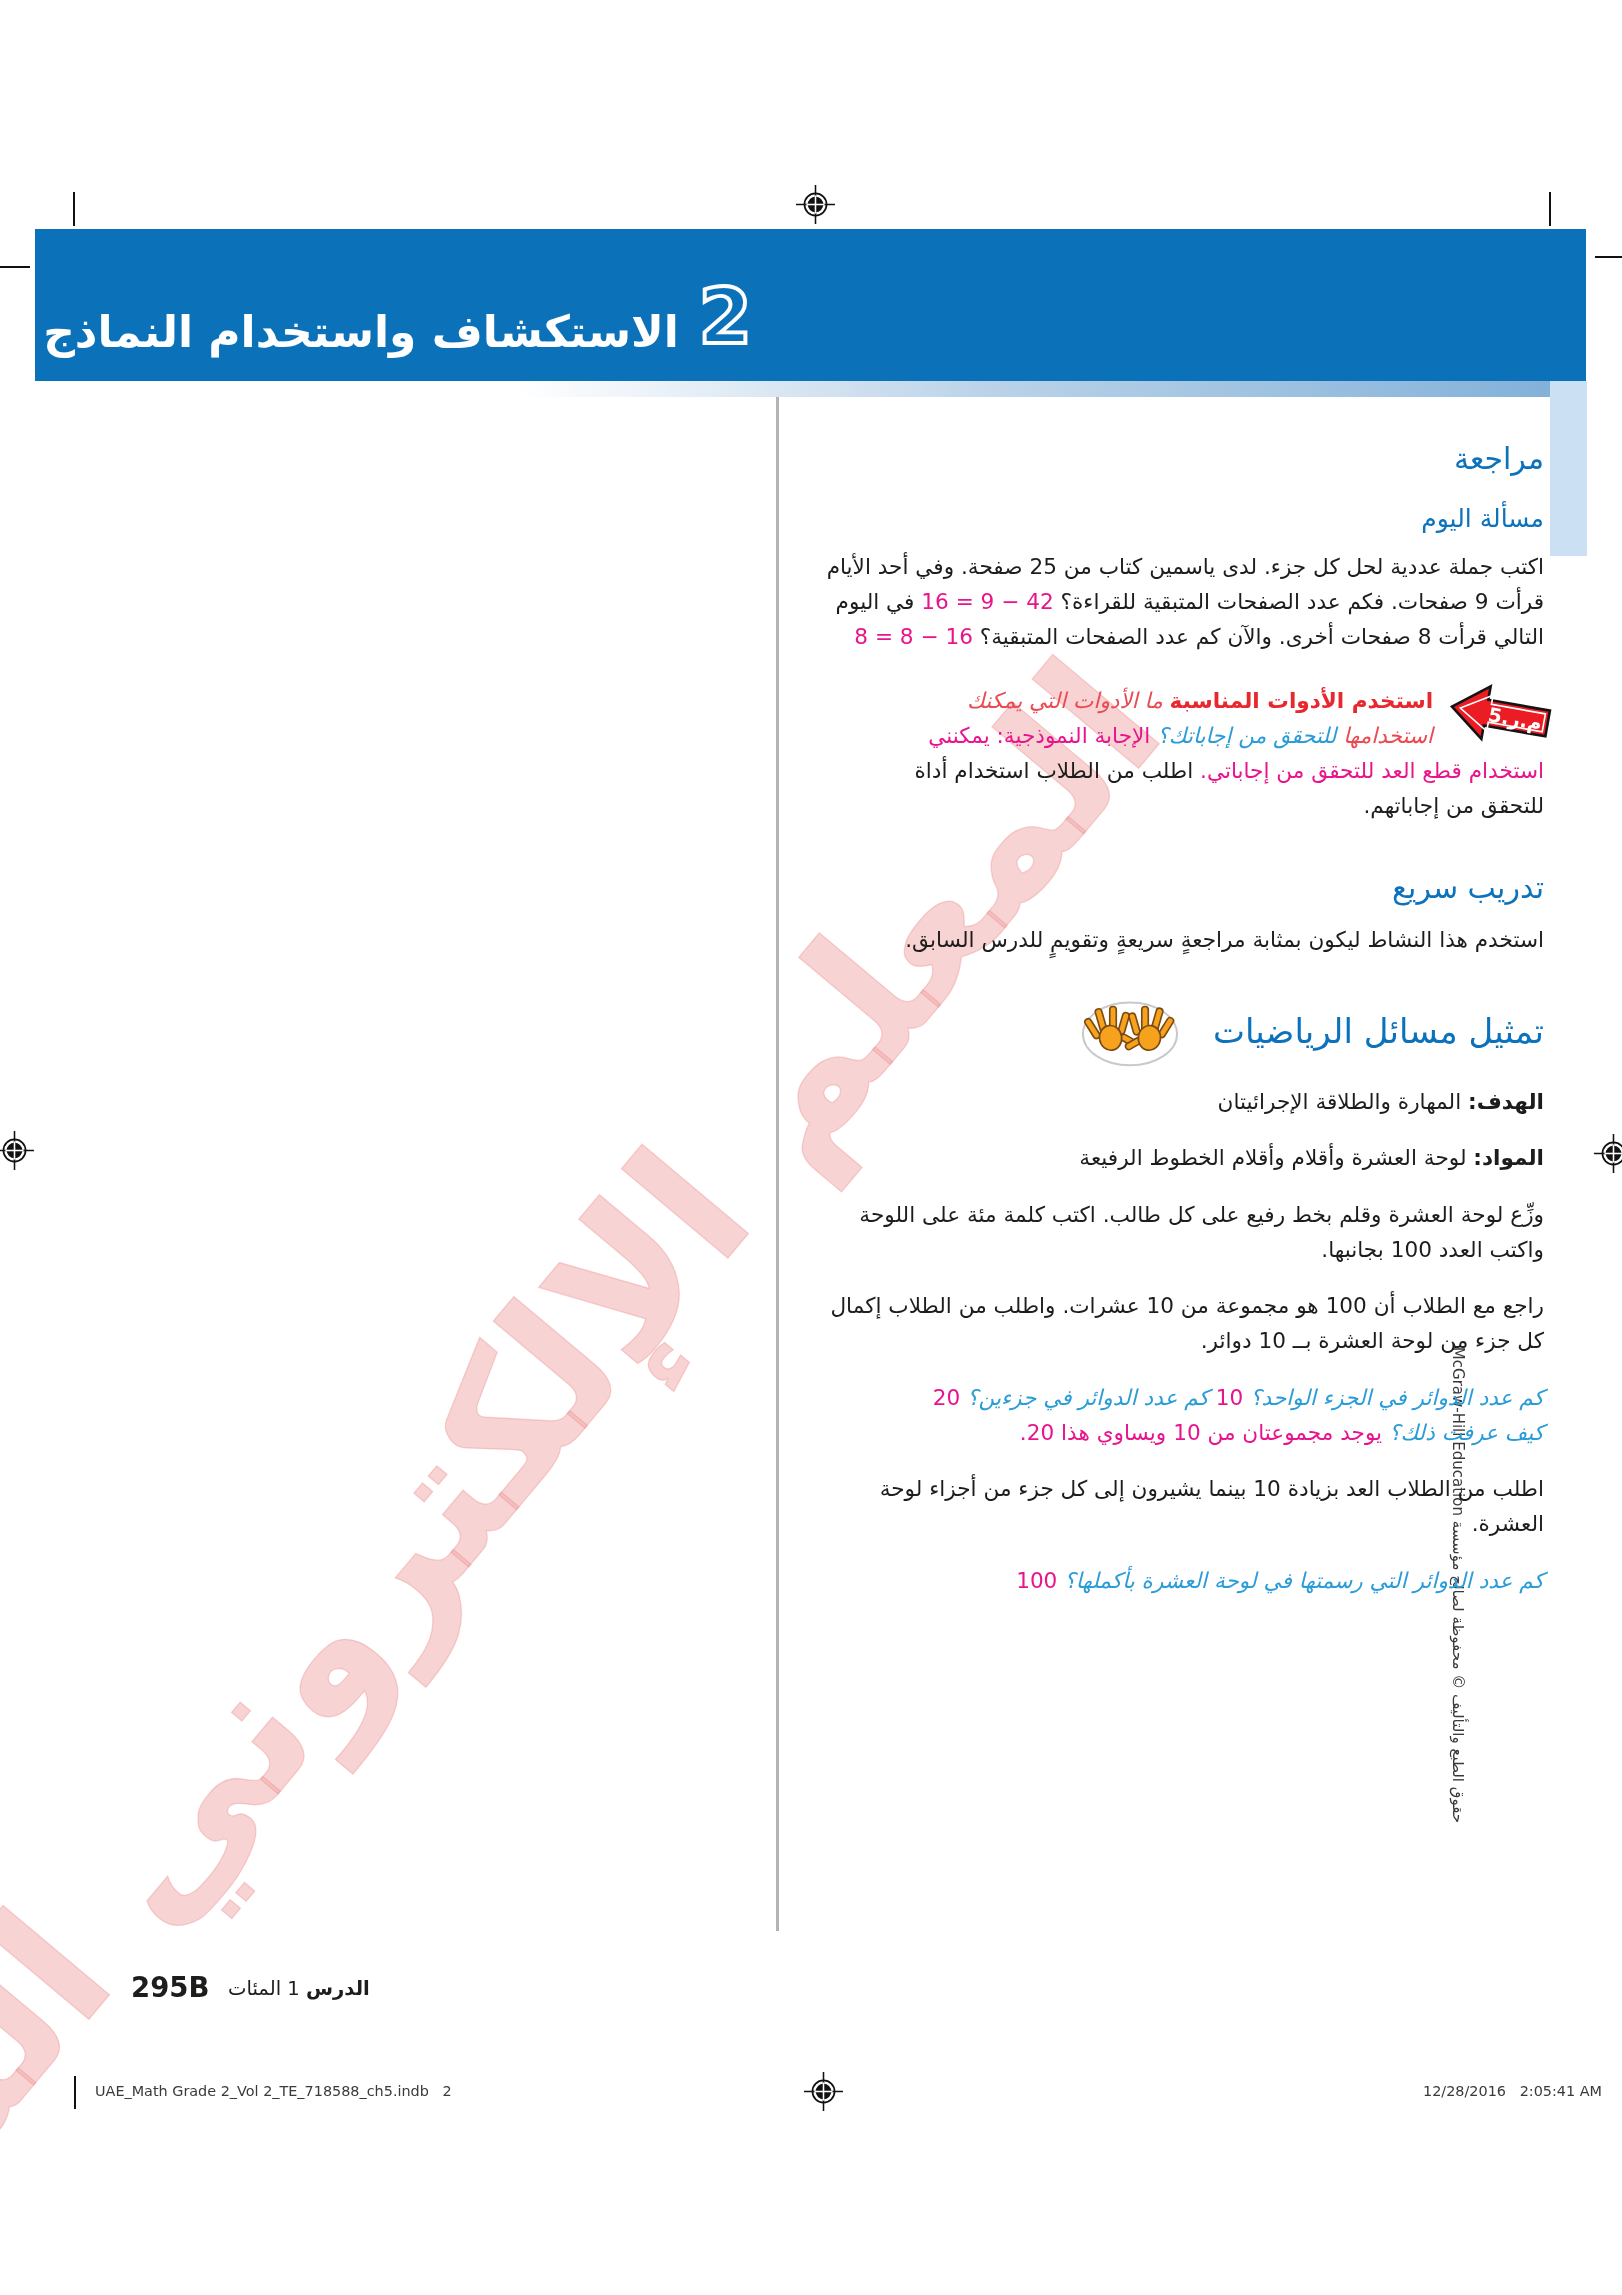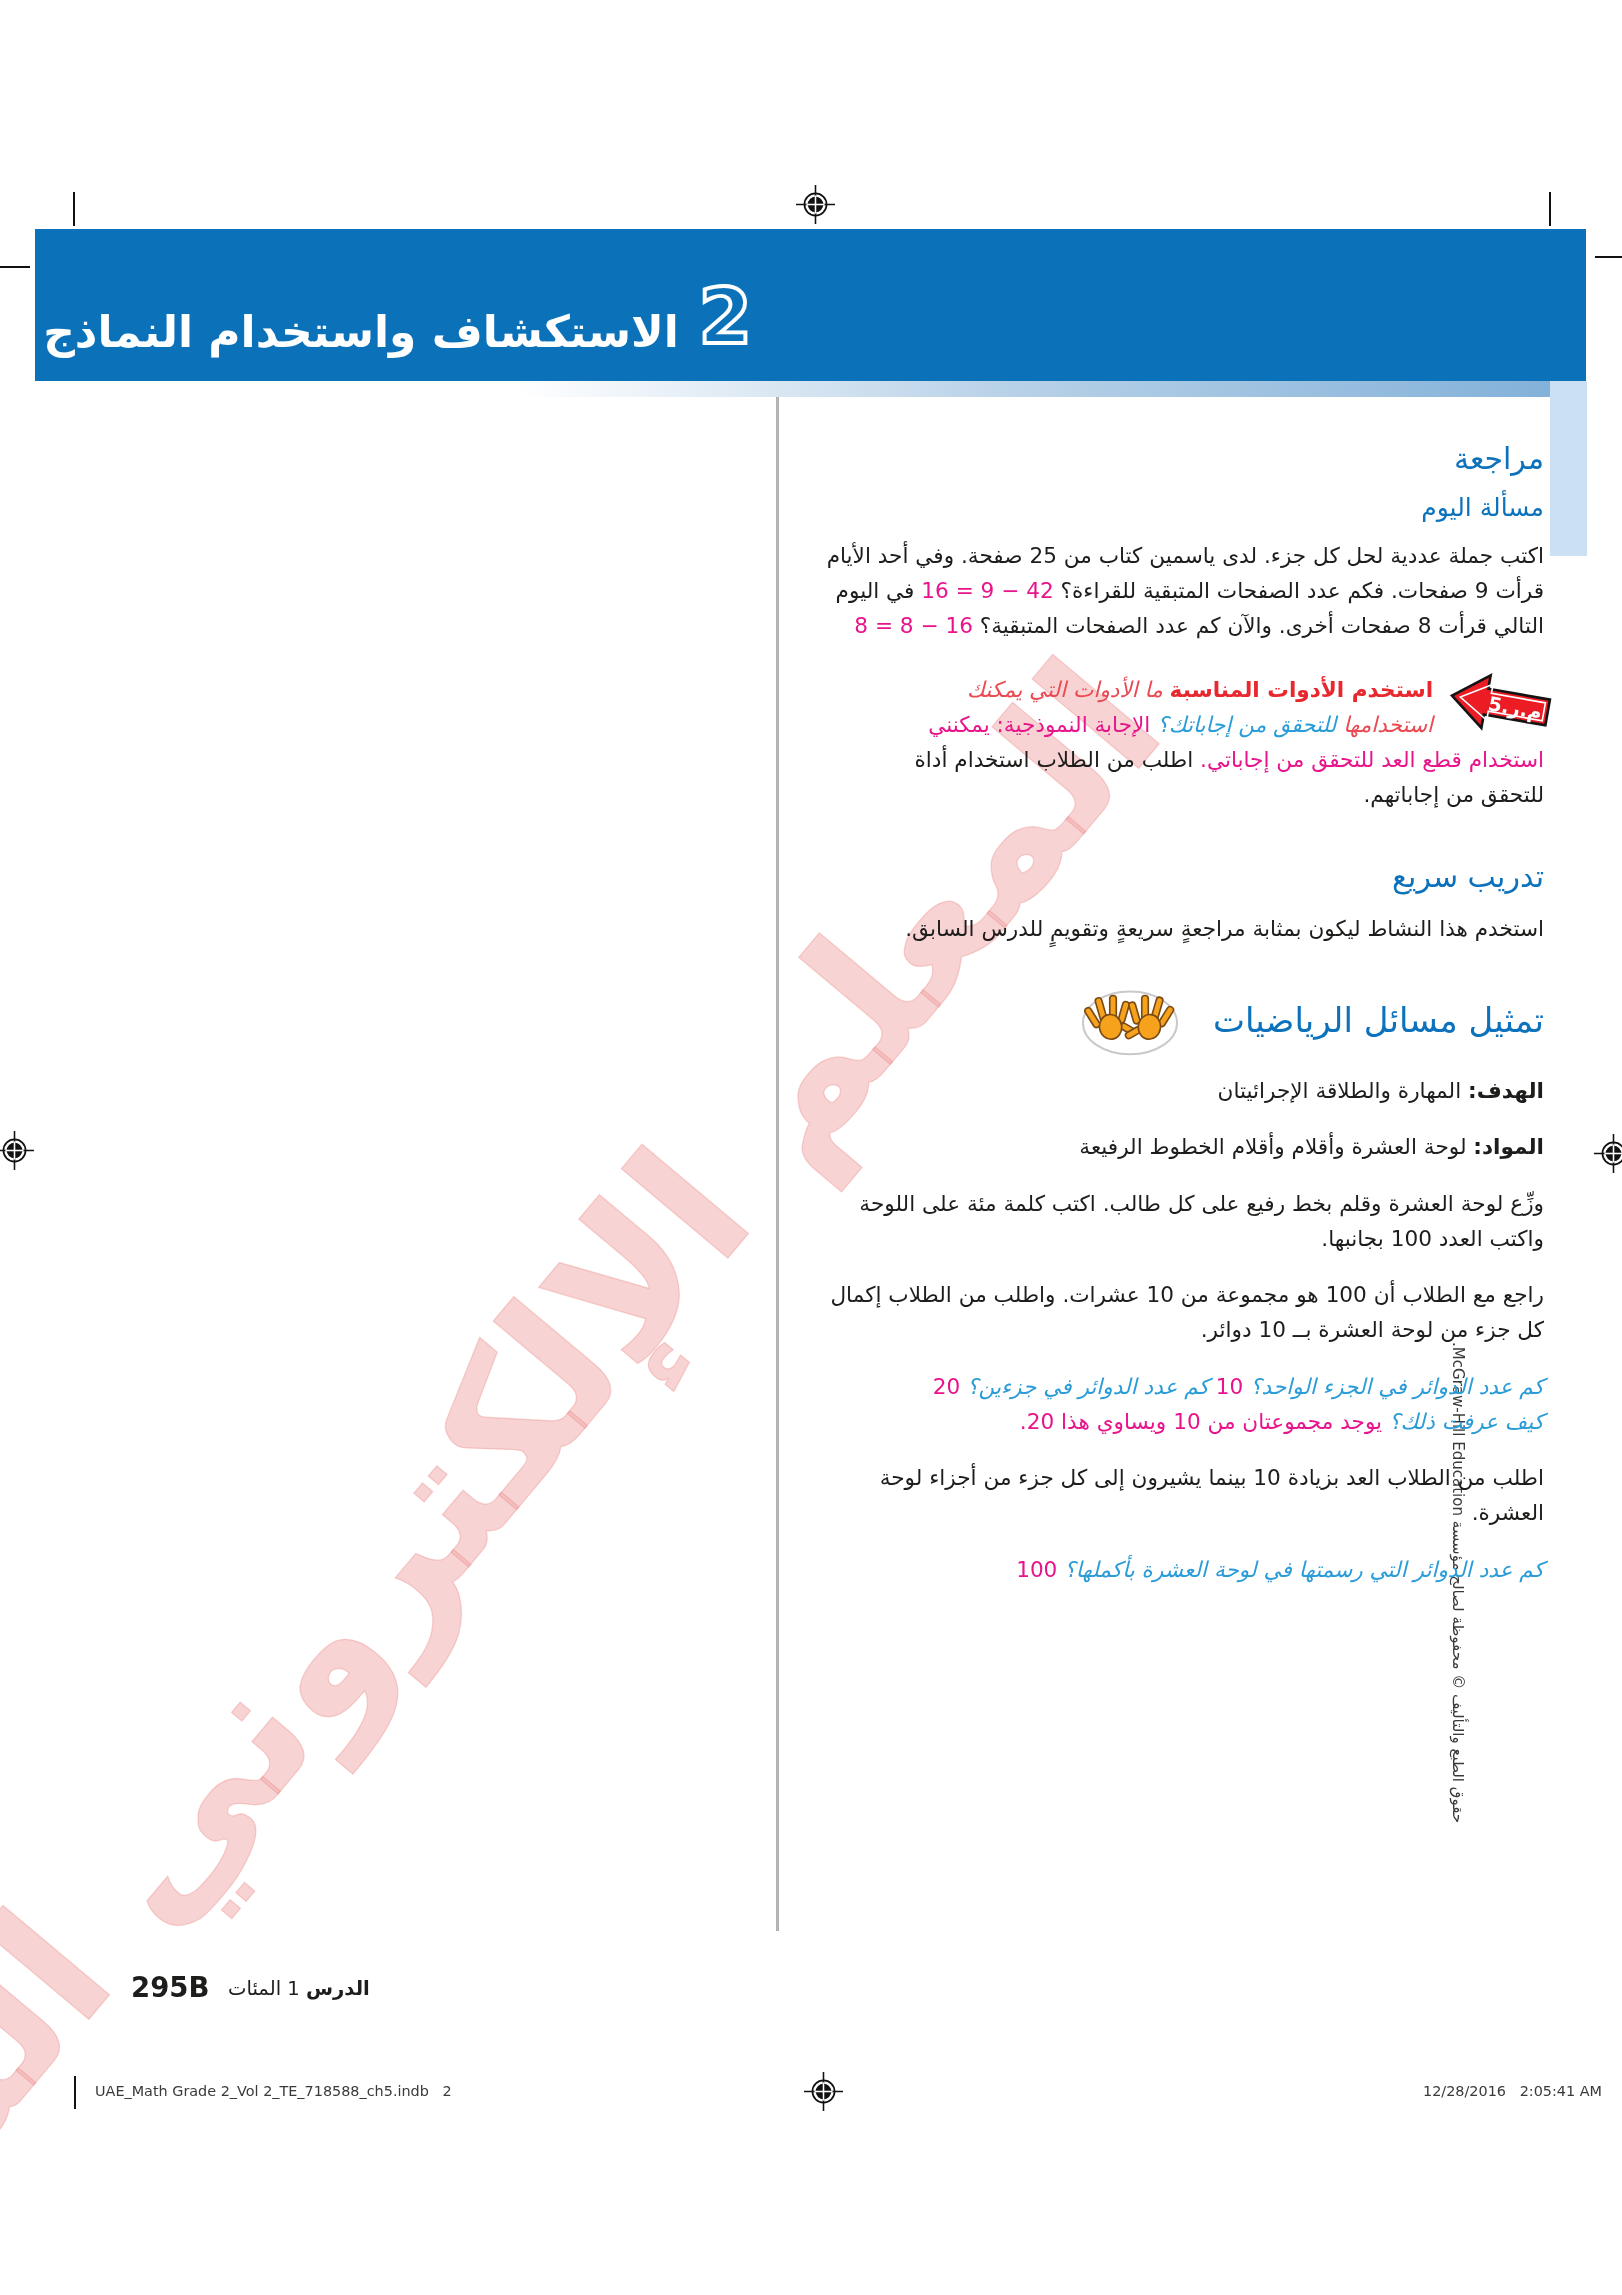--- a/index.html
+++ b/index.html
@@ -21,21 +21,21 @@
   .cropline{background:#111;}
   
   .watermark{left:-105px;top:1171px;width:1492px;text-align:center;white-space:nowrap;
        transform:rotate(-50deg);font-size:183px;font-weight:bold;direction:rtl;
        color:rgba(243,174,174,0.55);-webkit-text-stroke:1.3px rgba(236,138,138,0.35);
        z-index:1;line-height:1;}
   
   .content{left:805px;top:442px;width:739px;direction:rtl;text-align:right;z-index:2;}
   .h-blue{color:#0d72bc;font-weight:normal;}
   .h1{font-size:30px;line-height:1.15;}
-  .h2{font-size:25px;line-height:1.15;margin-top:17px;}
+  .h2{font-size:25px;line-height:1.15;margin-top:28px;}
   .body-p{font-size:21.6px;line-height:1.62;margin-top:17px;}
   .magenta{color:#e8148c;}
   .red-b{color:#e8272e;font-weight:bold;}
   .red-i{color:#ea4a52;font-style:italic;}
   .teal-i{color:#2a9cd8;font-style:italic;}
   .mp-block{margin-top:29px;margin-left:92px;font-size:21.6px;line-height:1.62;}
   .badge-wrap{float:right;width:103px;height:60px;margin-right:-6.5px;margin-left:14.4px;
        margin-top:1.3px;transform:rotate(10deg);position:relative;}
   .badge-label{position:absolute;left:34px;top:15.7px;width:67px;text-align:center;
        color:#ffffff;font-weight:bold;font-size:19.6px;direction:rtl;}

